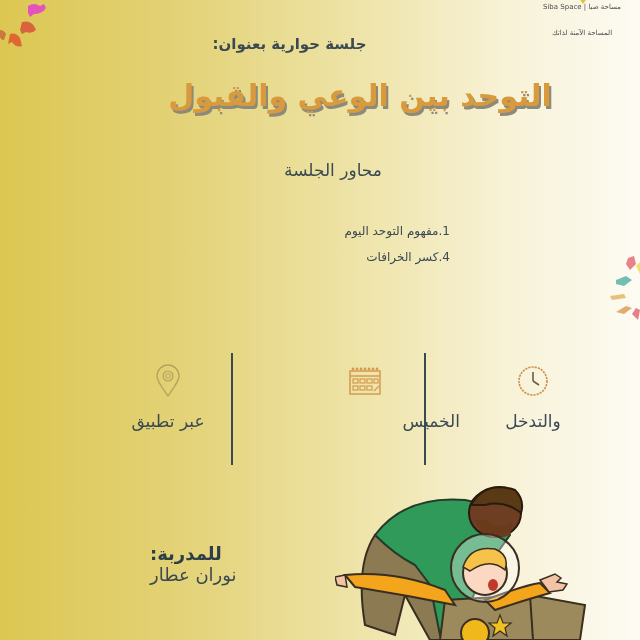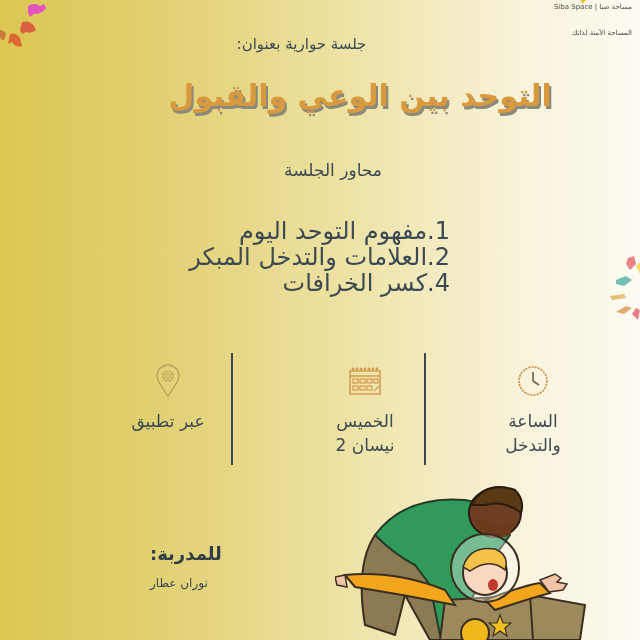--- a/index.html
+++ b/index.html
@@ -4,49 +4,49 @@
 <style>
   html, body { margin:0; padding:0; }
   body { width:640px; height:640px; overflow:hidden; }
   .page {
     position:relative; width:640px; height:640px; overflow:hidden;
     background: linear-gradient(90deg, #dcc752 0%, #e3d277 28%, #eee3a6 55%, #f8f2d8 80%, #fdfbf3 100%);
     font-family: "DejaVu Sans", sans-serif;
     color:#3b4a52;
     direction:rtl;
   }
-  .logo { position:absolute; top:3px; right:8px; width:100px; text-align:right; direction:rtl; }
+  .logo { position:absolute; top:3px; right:8px; width:100px; text-align:center; direction:rtl; }
   .logo-top { font-size:7px; color:#4a4a4a; white-space:nowrap; }
   .logo-bottom { font-size:7px; color:#4a4a4a; white-space:nowrap; margin-top:18px; }
   .logo-mark { position:absolute; top:-6px; left:46px; width:0; height:0; border-left:5px solid transparent; border-right:5px solid transparent; border-top:7px solid #e2c23e; }
 
-  .subtitle { position:absolute; top:35px; left:16px; width:571px; text-align:center; font-size:15px; color:#3b4a52; }
+  .subtitle { position:absolute; top:35px; left:4px; width:571px; text-align:center; font-size:15px; color:#3b4a52;font-weight:bold; }
   .title {
     position:absolute; top:78px; left:0; width:640px; text-align:center;
     font-size:30px; font-weight:bold; color:#d99a3e;
     text-shadow: 2px 3px 0 #8b8a7c;
     letter-spacing:0.5px;
     margin-left:40px;
   }
   .axes-heading { position:absolute; top:160px; left:7px; width:640px; text-align:center; font-size:17px; color:#3b4a52;margin-left:6px; }
-  .axes-list { position:absolute; top:218px; right:190px; list-style:none; margin:0; padding:0; font-size:24px; line-height:26px; color:#3b4a52; }
+  .axes-list { position:absolute; top:218px; right:190px; list-style:none; margin:0; padding:0; font-size:12px; line-height:26px; color:#3b4a52; }
   .axes-list li { white-space:nowrap; }
 
   .info-row { position:absolute; top:353px; left:38px; width:540px; height:112px; }
   .info-col { position:absolute; top:0; height:112px; text-align:center; }
   .col-time { left:420px; width:150px; }
-  .col-date { left:232px; width:190px; }
+  .col-date { left:232px; width:190px;text-align:right; }
   .col-place { left:30px; width:200px; }
   .divider { position:absolute; top:0; width:2px; height:112px; background:#3b4a52; }
   .icon-wrap { height:40px; display:flex; align-items:center; justify-content:center; margin-top:8px; }
   .info-text { font-size:17px; line-height:24px; color:#3b4a52; margin-top:8px; }
 
   .trainer { position:absolute; top:543px; left:150px; width:100px; text-align:left; }
   .trainer-label { font-size:18px; font-weight:bold; color:#2f3e46; }
-  .trainer-name { font-size:12px; color:#3b4a52; margin-top:12px; }
+  .trainer-name { font-size:18px; color:#3b4a52; margin-top:0; }
 
   .confetti { position:absolute; }
   .illustration { position:absolute; left:335px; top:475px; width:305px; height:165px; }
 </style>
 </head>
 <body>
 
 <div class="page">
 
   <div class="logo">
@@ -74,35 +74,33 @@
       <path d="M38 14 l4 -4 l0 12 z" fill="#f0d03a"></path>
     </g>
   </svg>
 
   <div class="subtitle">جلسة حوارية بعنوان:</div>
   <div class="title">التوحد بين الوعي والقبول</div>
 
   <div class="axes-heading">محاور الجلسة</div>
   <ul class="axes-list">
     <li>1.مفهوم التوحد اليوم</li>
-    <li>2.العلامات والتدخل المبكر</li>
     <li>4.كسر الخرافات</li>
   </ul>
 
   <div class="info-row" style="direction:ltr">
     <div class="info-col col-time">
       <div class="icon-wrap">
         <svg width="34" height="34" viewBox="0 0 34 34">
           <circle cx="17" cy="17" r="14" fill="none" stroke="#c9924a" stroke-width="1.6" stroke-dasharray="2.2 1"></circle>
           <line x1="17" y1="17" x2="17" y2="8" stroke="#6b5a44" stroke-width="1.6"></line>
           <line x1="17" y1="17" x2="23" y2="21" stroke="#6b5a44" stroke-width="1.6"></line>
         </svg>
       </div>
       <div class="info-text" dir="rtl">
-        <div>الساعة</div>
         <div>والتدخل</div>
       </div>
     </div>
 
     <div class="divider" style="left:386px"></div>
 
     <div class="info-col col-date">
       <div class="icon-wrap">
         <svg width="34" height="30" viewBox="0 0 34 30">
           <rect x="2" y="5" width="30" height="23" fill="none" stroke="#d49a4e" stroke-width="1.5"></rect>
@@ -123,21 +121,20 @@
               <rect x="26" y="13" width="4" height="4"></rect>
             <rect x="5" y="20" width="5" height="4"></rect>
               <rect x="12" y="20" width="5" height="4"></rect>
               <rect x="19" y="20" width="5" height="4"></rect>
             <path d="M26 25 l5 -5"></path>
           </g>
         </svg>
       </div>
       <div class="info-text" dir="rtl">
         <div>الخميس</div>
-        <div>نيسان 2</div>
       </div>
     </div>
 
     <div class="divider" style="left:193px"></div>
 
     <div class="info-col col-place">
       <div class="icon-wrap">
         <svg width="26" height="34" viewBox="0 0 26 34">
           <path d="M13 32 C6 22 2 17 2 12 A11 11 0 0 1 24 12 C24 17 20 22 13 32 Z" fill="none" stroke="#b9a15a" stroke-width="1.3"></path>
           <circle cx="13" cy="12" r="5" fill="none" stroke="#b9a15a" stroke-width="1.2"></circle>

